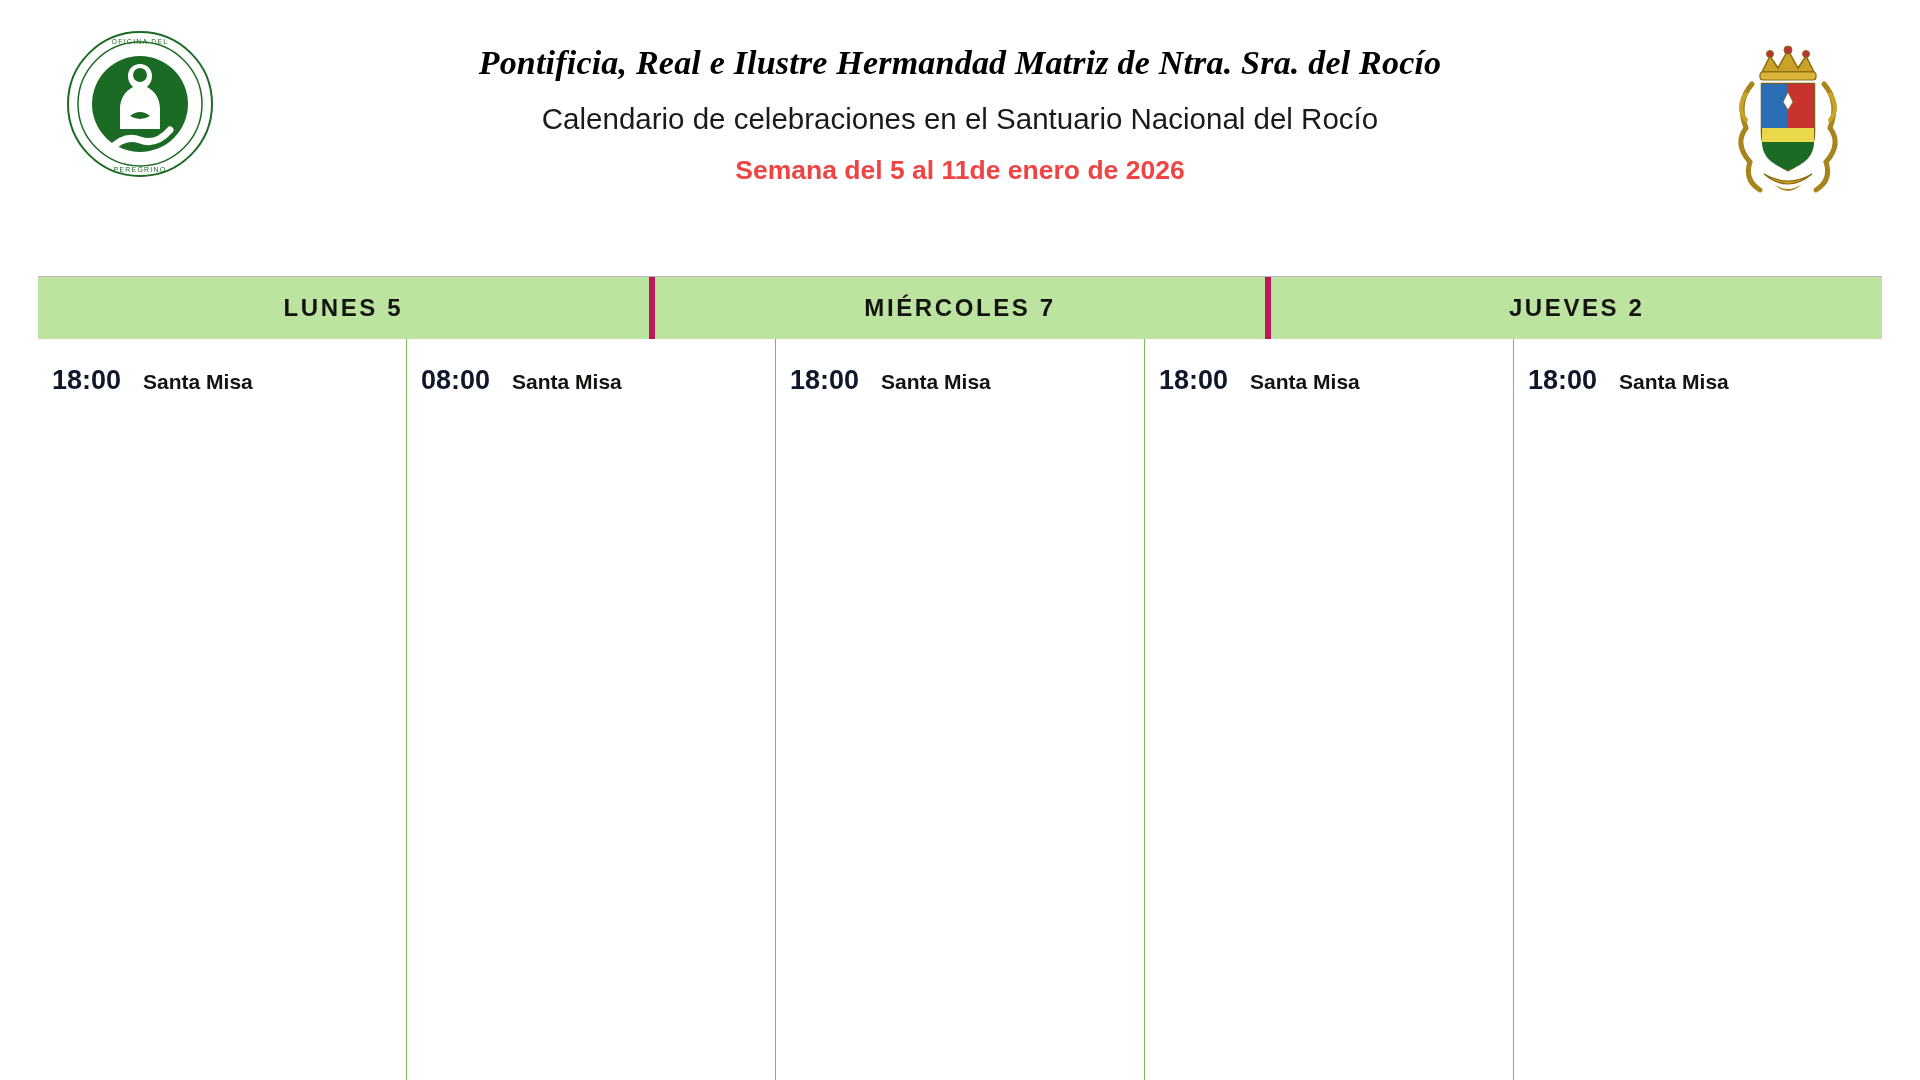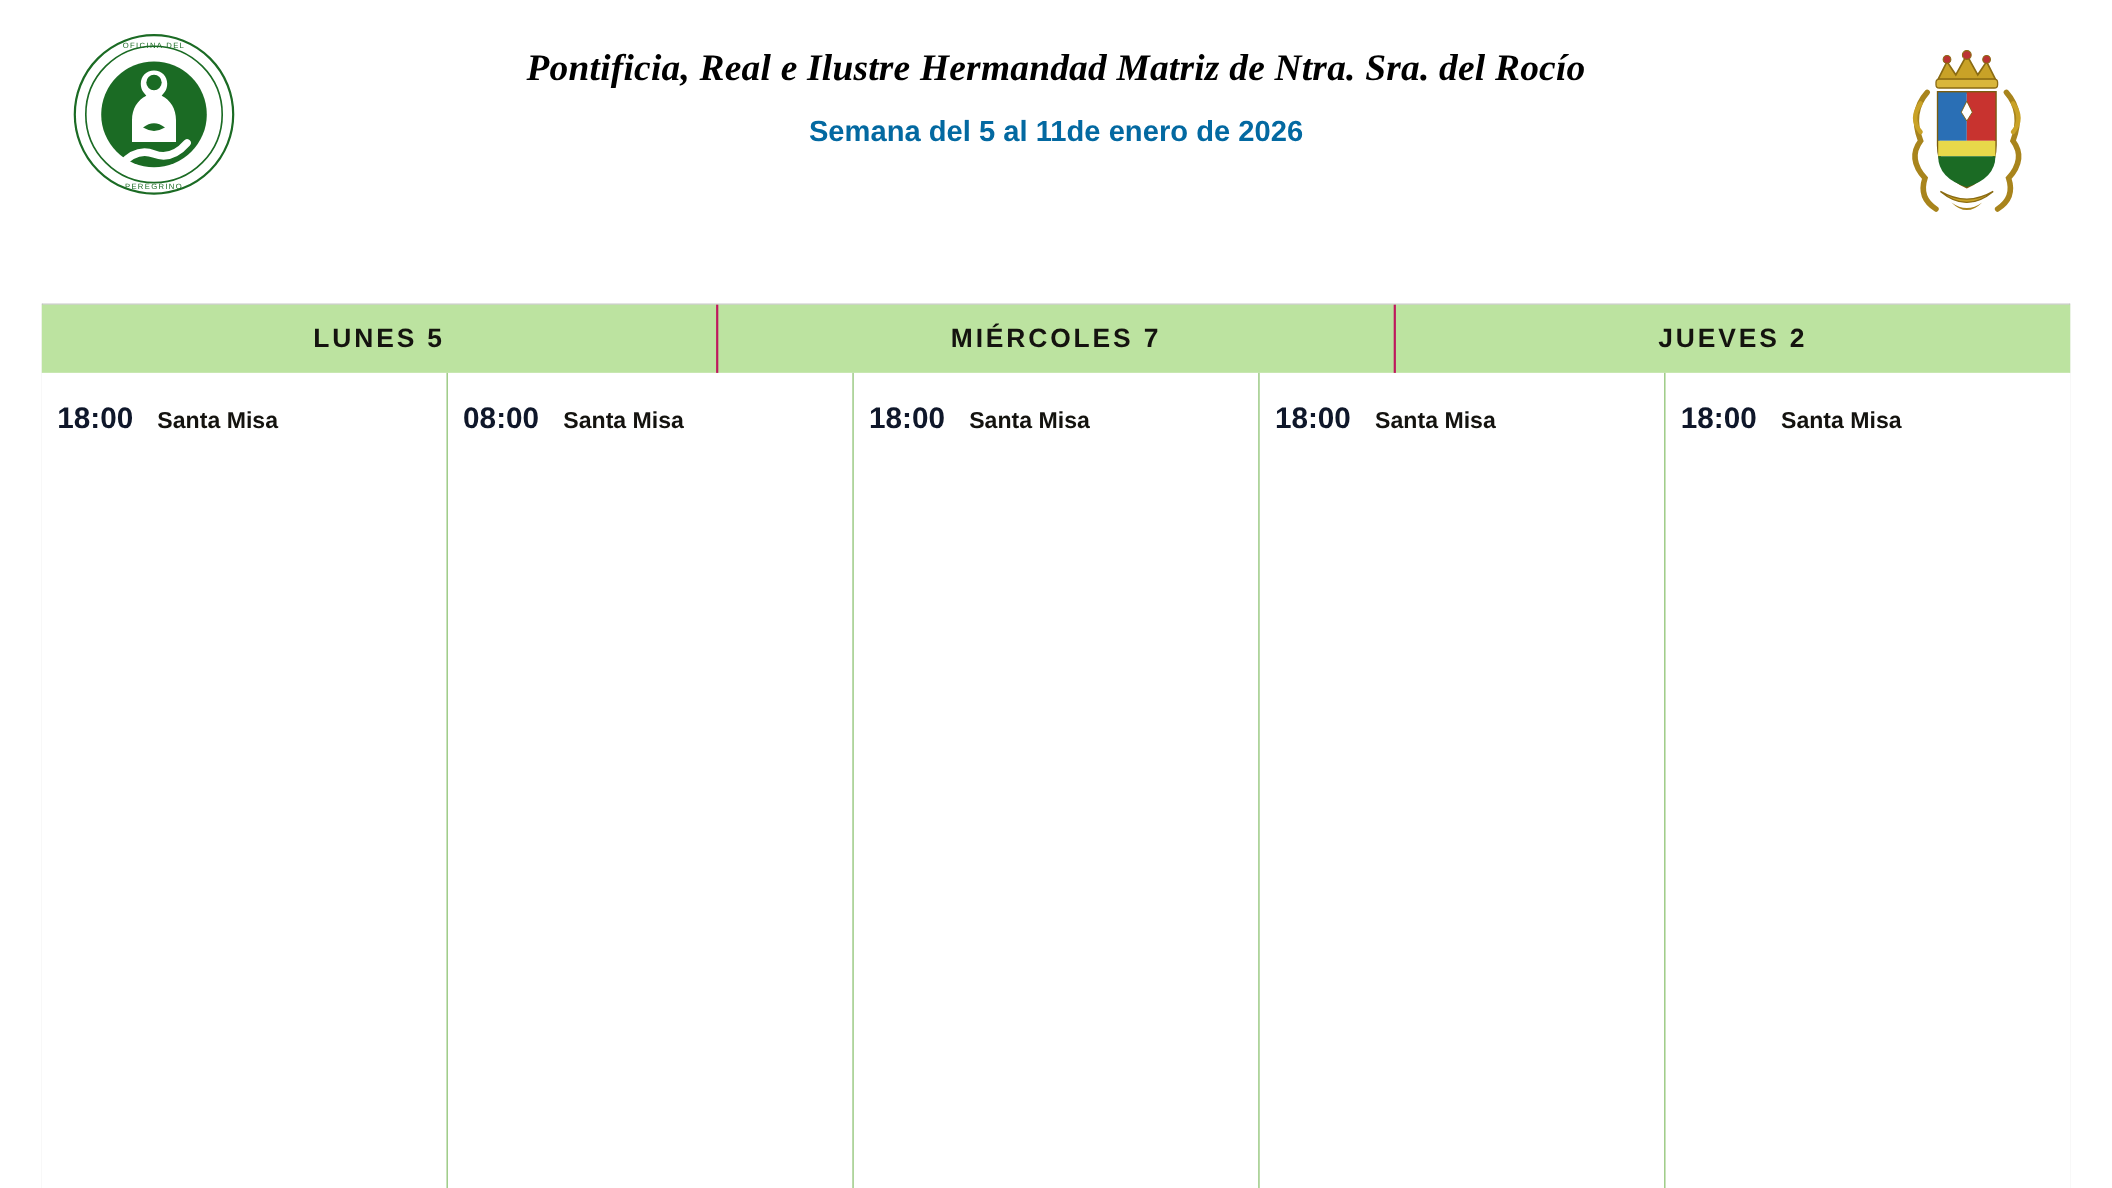--- a/index.html
+++ b/index.html
@@ -67,21 +67,21 @@
     font-size: 29.5px;
     color: #1a1a1a;
     margin-top: 16px;
     line-height: 1.2;
   }
 
   .title-week {
     font-family: "Liberation Sans", sans-serif;
     font-weight: bold;
     font-size: 26.5px;
-    color: #0369a1;
+    color: #ef4444;
     margin-top: 19px;
     line-height: 1.2;
   }
 
   
   .calendar {
     position: absolute;
     left: 38px;
     top: 276px;
     width: 1844px;
@@ -98,21 +98,21 @@
 
   .cal-head .cell {
     flex: 1 1 0;
     display: flex;
     align-items: center;
     justify-content: center;
     font-weight: bold;
     font-size: 24px;
     letter-spacing: 2.6px;
     color: #14130f;
-    border-right: 2px solid #be185d;
+    border-right: 6px solid #be185d;
     box-sizing: border-box;
   }
   .cal-head .cell:last-child { border-right: none; }
 
   .cal-body {
     display: flex;
     width: 100%;
     height: 748px;
     background: #ffffff;
   }
@@ -174,20 +174,21 @@
         <circle cx="74" cy="45" r="7" fill="#1b6b24"></circle>
         <path d="M64 86 q10 -8 20 0 q-10 6 -20 0 Z" fill="#1b6b24"></path>
         <path d="M44 120 q14 -16 30 -10 q16 6 30 -10" fill="none" stroke="#ffffff" stroke-width="7" stroke-linecap="round"></path>
         <text x="74" y="14" font-family="Liberation Sans, sans-serif" font-size="7" fill="#1b6b24" text-anchor="middle" letter-spacing="1.2">OFICINA DEL</text>
         <text x="74" y="142" font-family="Liberation Sans, sans-serif" font-size="7" fill="#1b6b24" text-anchor="middle" letter-spacing="1.2">PEREGRINO</text>
       </svg>
     </div>
 
     <div class="titles">
       <div class="title-main">Pontificia, Real e Ilustre Hermandad Matriz de Ntra. Sra. del Rocío</div>
+      <div class="title-sub">Calendario de celebraciones en el Santuario Nacional del Rocío</div>
       <div class="title-week">Semana del 5 al 11de enero de 2026</div>
     </div>
 
     <div class="logo-right">
       <svg viewBox="0 0 132 170" width="132" height="170" aria-hidden="true">
 
         <path d="M40 40 l8 -16 l8 12 l10 -18 l10 18 l8 -12 l8 16 z" fill="#c9a227" stroke="#8a6b12" stroke-width="1.5"></path>
         <circle cx="48" cy="22" r="3.5" fill="#b33" stroke="#8a6b12" stroke-width="1"></circle>
         <circle cx="66" cy="18" r="4" fill="#b33" stroke="#8a6b12" stroke-width="1"></circle>
         <circle cx="84" cy="22" r="3.5" fill="#b33" stroke="#8a6b12" stroke-width="1"></circle>

